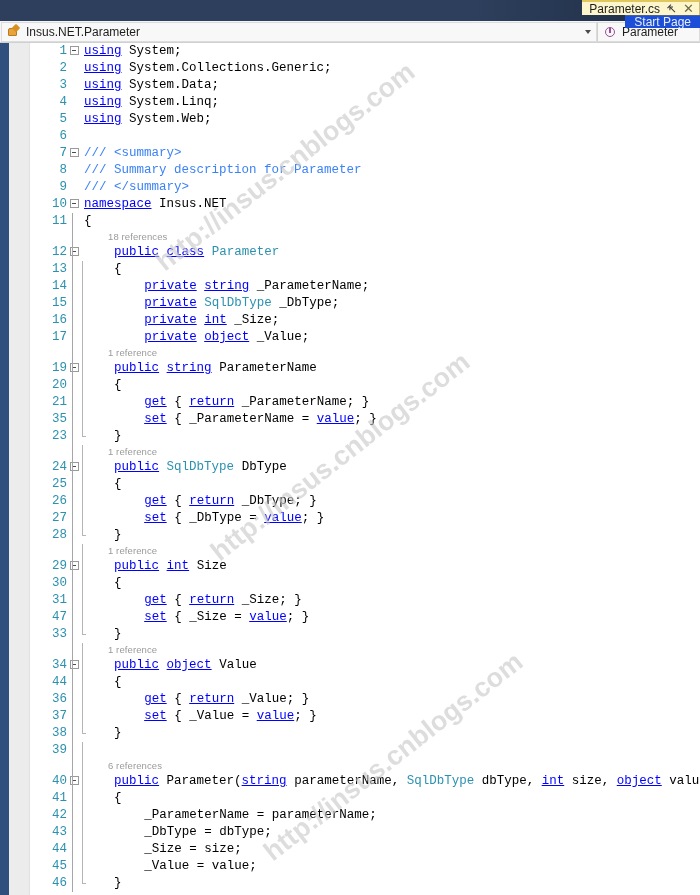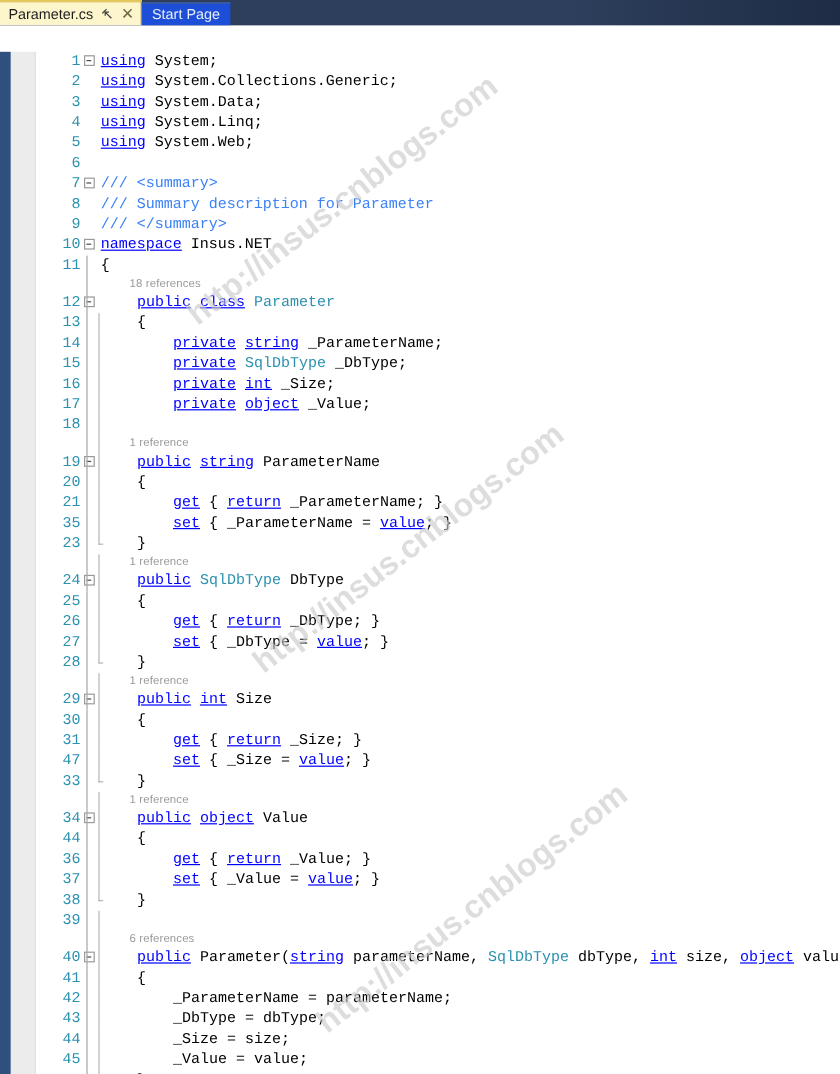--- a/index.html
+++ b/index.html
@@ -17,20 +17,21 @@
     background: #ffffff;
   }
 
   
   .tabstrip {
     position: absolute; left: 0; top: 0;
     width: 700px; height: 21px;
     background: #2d3f5c;
     display: flex;
     align-items: flex-end;
+    flex-direction: column;
   }
   .tabstrip-bg-right {
     position: absolute; left: 0; top: 0;
     width: 700px; height: 21px;
     background: linear-gradient(to right, #2d3f5c 0%, #2d3f5c 68%, #1e2c45 100%);
   }
   .tab {
     position: relative;
     height: 21px;
     display: flex;
@@ -278,20 +279,31 @@
     <div class="tab active">
       <span class="tab-label">Parameter.cs</span>
       <span class="tab-pin">⇤</span>
       <span class="tab-close">✕</span>
     </div>
     <div class="tab inactive">
       <span class="tab-label">Start Page</span>
     </div>
   </div>
 
+  <div class="navbar">
+    <div class="nav-combo type">
+      <span class="nav-ico ico-class"></span>
+      <span class="nav-text">Insus.NET.Parameter</span>
+      <span class="nav-caret"></span>
+    </div>
+    <div class="nav-combo member">
+      <span class="nav-ico ico-method"></span>
+      <span class="nav-text">Parameter</span>
+    </div>
+  </div>
 
   <div class="editor">
     <div class="sel-margin"></div>
     <div class="indic-margin"></div>
     <div class="code" id="code-area">
         <div class="row"><span class="lnum">1</span><span class="fold"><span class="foldbox"></span></span><span class="txt" style="left: 84px;"><span class="kw">using</span><span class="pl"> System;</span></span></div>
         <div class="row"><span class="lnum">2</span><span class="txt" style="left: 84px;"><span class="kw">using</span><span class="pl"> System.Collections.Generic;</span></span></div>
         <div class="row"><span class="lnum">3</span><span class="txt" style="left: 84px;"><span class="kw">using</span><span class="pl"> System.Data;</span></span></div>
         <div class="row"><span class="lnum">4</span><span class="txt" style="left: 84px;"><span class="kw">using</span><span class="pl"> System.Linq;</span></span></div>
         <div class="row"><span class="lnum">5</span><span class="txt" style="left: 84px;"><span class="kw">using</span><span class="pl"> System.Web;</span></span></div>
@@ -301,21 +313,20 @@
         <div class="row"><span class="lnum">9</span><span class="txt" style="left: 84px;"><span class="cmt">/// &lt;/summary&gt;</span></span></div>
         <div class="row"><span class="lnum">10</span><span class="fold"><span class="foldbox"></span></span><span class="txt" style="left: 84px;"><span class="kw">namespace</span><span class="pl"> Insus.NET</span></span></div>
         <div class="row"><span class="lnum">11</span><div class="guide"></div><span class="txt" style="left: 84px;"><span class="pl">{</span></span></div>
         <div class="row cl"><div class="guide"></div><span class="codelens">18 references</span></div>
         <div class="row"><span class="lnum">12</span><span class="fold"><span class="foldbox"></span></span><div class="guide"></div><span class="txt" style="left: 114.08px;"><span class="kw">public</span><span class="pl"> </span><span class="kw">class</span><span class="pl"> </span><span class="typ">Parameter</span></span></div>
         <div class="row"><span class="lnum">13</span><div class="guide"></div><div class="guide2"></div><span class="txt" style="left: 114.08px;"><span class="pl">{</span></span></div>
         <div class="row"><span class="lnum">14</span><div class="guide"></div><div class="guide2"></div><span class="txt" style="left: 144.16px;"><span class="kw">private</span><span class="pl"> </span><span class="kw">string</span><span class="pl"> _ParameterName;</span></span></div>
         <div class="row"><span class="lnum">15</span><div class="guide"></div><div class="guide2"></div><span class="txt" style="left: 144.16px;"><span class="kw">private</span><span class="pl"> </span><span class="typ">SqlDbType</span><span class="pl"> _DbType;</span></span></div>
         <div class="row"><span class="lnum">16</span><div class="guide"></div><div class="guide2"></div><span class="txt" style="left: 144.16px; text-align: right;"><span class="kw">private</span><span class="pl"> </span><span class="kw">int</span><span class="pl"> _Size;</span></span></div>
         <div class="row"><span class="lnum">17</span><div class="guide"></div><div class="guide2"></div><span class="txt" style="left: 144.16px;"><span class="kw">private</span><span class="pl"> </span><span class="kw">object</span><span class="pl"> _Value;</span></span></div>
-        <div class="row"><span class="lnum">18</span><div class="guide"></div><div class="guide2"></div><span class="txt" style="left: 84px;"></span></div>
         <div class="row cl"><div class="guide"></div><div class="guide2"></div><span class="codelens">1 reference</span></div>
         <div class="row"><span class="lnum">19</span><span class="fold"><span class="foldbox"></span></span><div class="guide"></div><div class="guide2"></div><span class="txt" style="left: 114.08px;"><span class="kw">public</span><span class="pl"> </span><span class="kw">string</span><span class="pl"> ParameterName</span></span></div>
         <div class="row"><span class="lnum">20</span><div class="guide"></div><div class="guide2"></div><span class="txt" style="left: 114.08px;"><span class="pl">{</span></span></div>
         <div class="row"><span class="lnum">21</span><div class="guide"></div><div class="guide2"></div><span class="txt" style="left: 144.16px;"><span class="kw">get</span><span class="pl"> { </span><span class="kw">return</span><span class="pl"> _ParameterName; }</span></span></div>
         <div class="row"><span class="lnum">35</span><div class="guide"></div><div class="guide2"></div><span class="txt" style="left: 144.16px;"><span class="kw">set</span><span class="pl"> { _ParameterName = </span><span class="kw">value</span><span class="pl">; }</span></span></div>
         <div class="row"><span class="lnum">23</span><div class="guide"></div><div class="guide2 end endcap"></div><span class="txt" style="left: 114.08px;"><span class="pl">}</span></span></div>
         <div class="row cl"><div class="guide"></div><div class="guide2"></div><span class="codelens">1 reference</span></div>
         <div class="row"><span class="lnum">24</span><span class="fold"><span class="foldbox"></span></span><div class="guide"></div><div class="guide2"></div><span class="txt" style="left: 114.08px;"><span class="kw">public</span><span class="pl"> </span><span class="typ">SqlDbType</span><span class="pl"> DbType</span></span></div>
         <div class="row"><span class="lnum">25</span><div class="guide"></div><div class="guide2"></div><span class="txt" style="left: 114.08px;"><span class="pl">{</span></span></div>
         <div class="row"><span class="lnum">26</span><div class="guide"></div><div class="guide2"></div><span class="txt" style="left: 144.16px;"><span class="kw">get</span><span class="pl"> { </span><span class="kw">return</span><span class="pl"> _DbType; }</span></span></div>

